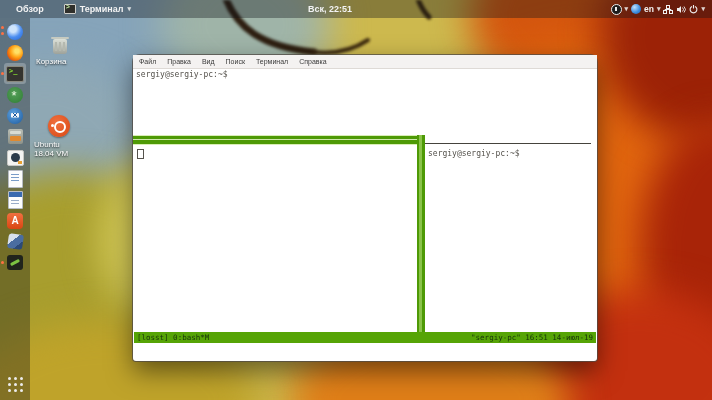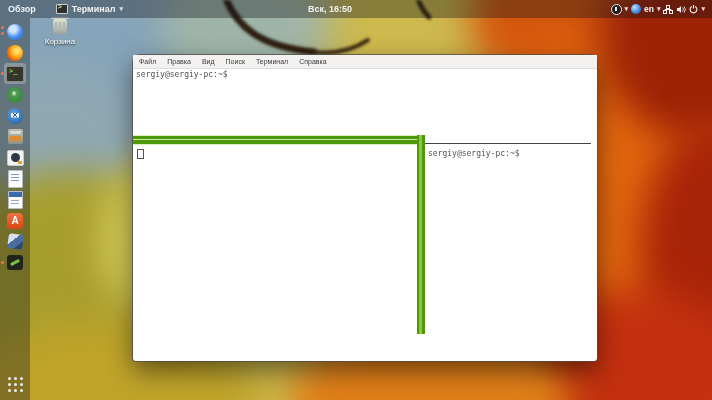--- a/index.html
+++ b/index.html
@@ -20,21 +20,21 @@
   .b7{left:600px;top:-70px;width:200px;height:210px;background:#9c2206;}
   .b8{left:640px;top:120px;width:160px;height:260px;background:#a82408;}
   .b9{left:520px;top:290px;width:240px;height:180px;background:#c3300f;}
   .b10{left:290px;top:320px;width:280px;height:160px;background:#df7e18;}
   .b11{left:-40px;top:320px;width:300px;height:160px;background:#bfa32a;}
   .branch{position:absolute;left:0;top:0;filter:blur(1.5px);opacity:.92;}
 
   
   .topbar{position:absolute;left:0;top:0;right:0;height:18px;background:rgba(16,20,24,.36);
     display:flex;align-items:center;color:#f3f3f3;font-size:9px;font-weight:700;z-index:6;}
-  .activities{margin-left:8px;}
+  .activities{margin-left:16px;}
   .appmenu{margin-left:20px;display:flex;align-items:center;gap:4px;}
   .term-mini{width:10px;height:8px;background:#2f2f2b;border:1px solid #cfcfcb;border-radius:1px;position:relative;}
   .term-mini::after{content:">";position:absolute;left:1px;top:-2px;font-size:7px;color:#bfe8a0;}
   .caret{font-size:7px;opacity:.85;}
   .clock{position:absolute;left:308px;top:0;line-height:18px;}
   .status{position:absolute;right:7px;top:0;height:18px;display:flex;align-items:center;gap:3px;}
   .rec-ico{width:9px;height:9px;border-radius:50%;background:#1d1d1d;border:1px solid #ededed;position:relative;}
   .rec-ico::after{content:"";position:absolute;left:3px;top:2px;width:2px;height:4px;background:#ededed;}
   .blue-ico{width:10px;height:10px;border-radius:50%;
     background:radial-gradient(circle at 35% 32%,#bfe0ff,#3f8fe0 55%,#1c5fae);}
@@ -79,22 +79,22 @@
   .ic-vbox{width:15px;height:15px;background:linear-gradient(135deg,#d7e0ec 0 38%,#4a6da0 38% 70%,#2c4a78 70%);
     border-radius:3px;transform:rotate(8deg);}
   .ic-dark{width:16px;height:15px;background:#20241c;border-radius:3px;position:relative;}
   .ic-dark::after{content:"";position:absolute;left:3px;top:6px;width:10px;height:3px;background:#7cc242;
     transform:rotate(-28deg);border-radius:2px;}
   .showapps{position:absolute;left:0;bottom:8px;width:30px;display:flex;justify-content:center;}
   .grid3{display:grid;grid-template-columns:repeat(3,3px);grid-auto-rows:3px;gap:3px;}
   .gdot{width:3px;height:3px;border-radius:50%;background:#ececec;}
 
   
-  .dicon{position:absolute;text-align:center;z-index:2;color:#fff;font-size:8px;
-    text-shadow:0 1px 2px rgba(0,0,0,.85);line-height:9px;}
+  .dicon{position:absolute;z-index:2;color:#fff;font-size:8px;
+    text-shadow:0 1px 2px rgba(0,0,0,.85);line-height:9px;margin-top:20px;}
   .dicon-trash{left:36px;top:19px;width:48px;}
   .trash-can{width:14px;height:15px;margin:0 auto 3px;background:linear-gradient(#dde1d8,#9ea29a);
     border-radius:2px 2px 3px 3px;position:relative;}
   .trash-can::before{content:"";position:absolute;left:-2px;top:-2px;width:18px;height:2px;background:#c6cac0;border-radius:1px;}
   .trash-can::after{content:"";position:absolute;left:2px;top:3px;width:10px;height:9px;
     background:repeating-linear-gradient(90deg,#b5b9af 0 2px,transparent 2px 4px);}
   .dicon-vm{left:34px;top:95px;width:50px;}
   .ubuntu-circle{width:22px;height:22px;margin:0 auto 3px;border-radius:50%;
     background:radial-gradient(circle at 40% 35%,#f0713f,#d94612);position:relative;box-shadow:0 1px 2px rgba(0,0,0,.4);}
   .ubuntu-circle::after{content:"";position:absolute;left:6px;top:6px;width:8px;height:8px;border:2px solid #fff;border-radius:50%;}
@@ -152,21 +152,21 @@
     </svg>
   </div>
 
   <div class="topbar">
     <span class="activities">Обзор</span>
     <span class="appmenu">
       <span class="term-mini"></span>
       <span>Терминал</span>
       <span class="caret">▾</span>
     </span>
-    <span class="clock">Вск, 16:50</span>
+    <span class="clock">Вск, 22:51</span>
     <span class="status">
       <span class="rec-ico"></span>
       <span class="caret">▾</span>
       <span class="blue-ico"></span>
       <span class="kbd">en</span>
       <span class="caret">▾</span>
       <svg width="10" height="9">
         <rect x="3.5" y="0.5" width="3" height="3" fill="none" stroke="#f0f0f0"></rect>
         <rect x="0.5" y="5.5" width="3" height="3" fill="none" stroke="#f0f0f0"></rect>
         <rect x="6.5" y="5.5" width="3" height="3" fill="none" stroke="#f0f0f0"></rect>
@@ -237,33 +237,42 @@
           <span class="gdot"></span>
           <span class="gdot"></span>
       </span>
     </div>
   </div>
 
   <div class="dicon dicon-trash">
     <div class="trash-can"></div>
     <div>Корзина</div>
   </div>
+  <div class="dicon dicon-vm">
+    <div class="ubuntu-circle"></div>
+    <div>Ubuntu</div>
+    <div>18.04 VM</div>
+  </div>
 
   <div class="window">
     <div class="menubar">
       <span>Файл</span>
       <span>Правка</span>
       <span>Вид</span>
       <span>Поиск</span>
       <span>Терминал</span>
       <span>Справка</span>
     </div>
     <div class="term">
       <div class="prompt-top">sergiy@sergiy-pc:~$</div>
       <div class="hdivider"></div>
       <div class="vdivider"></div>
       <div class="rp-border"></div>
       <div class="prompt-left"><span class="cursor-box"></span></div>
       <div class="prompt-right">sergiy@sergiy-pc:~$</div>
+      <div class="tmuxbar">
+        <span>[losst] 0:bash*M</span>
+        <span>"sergiy-pc" 16:51 14-июл-19</span>
+      </div>
     </div>
   </div>
 
 </div>
 
 </body></html>

